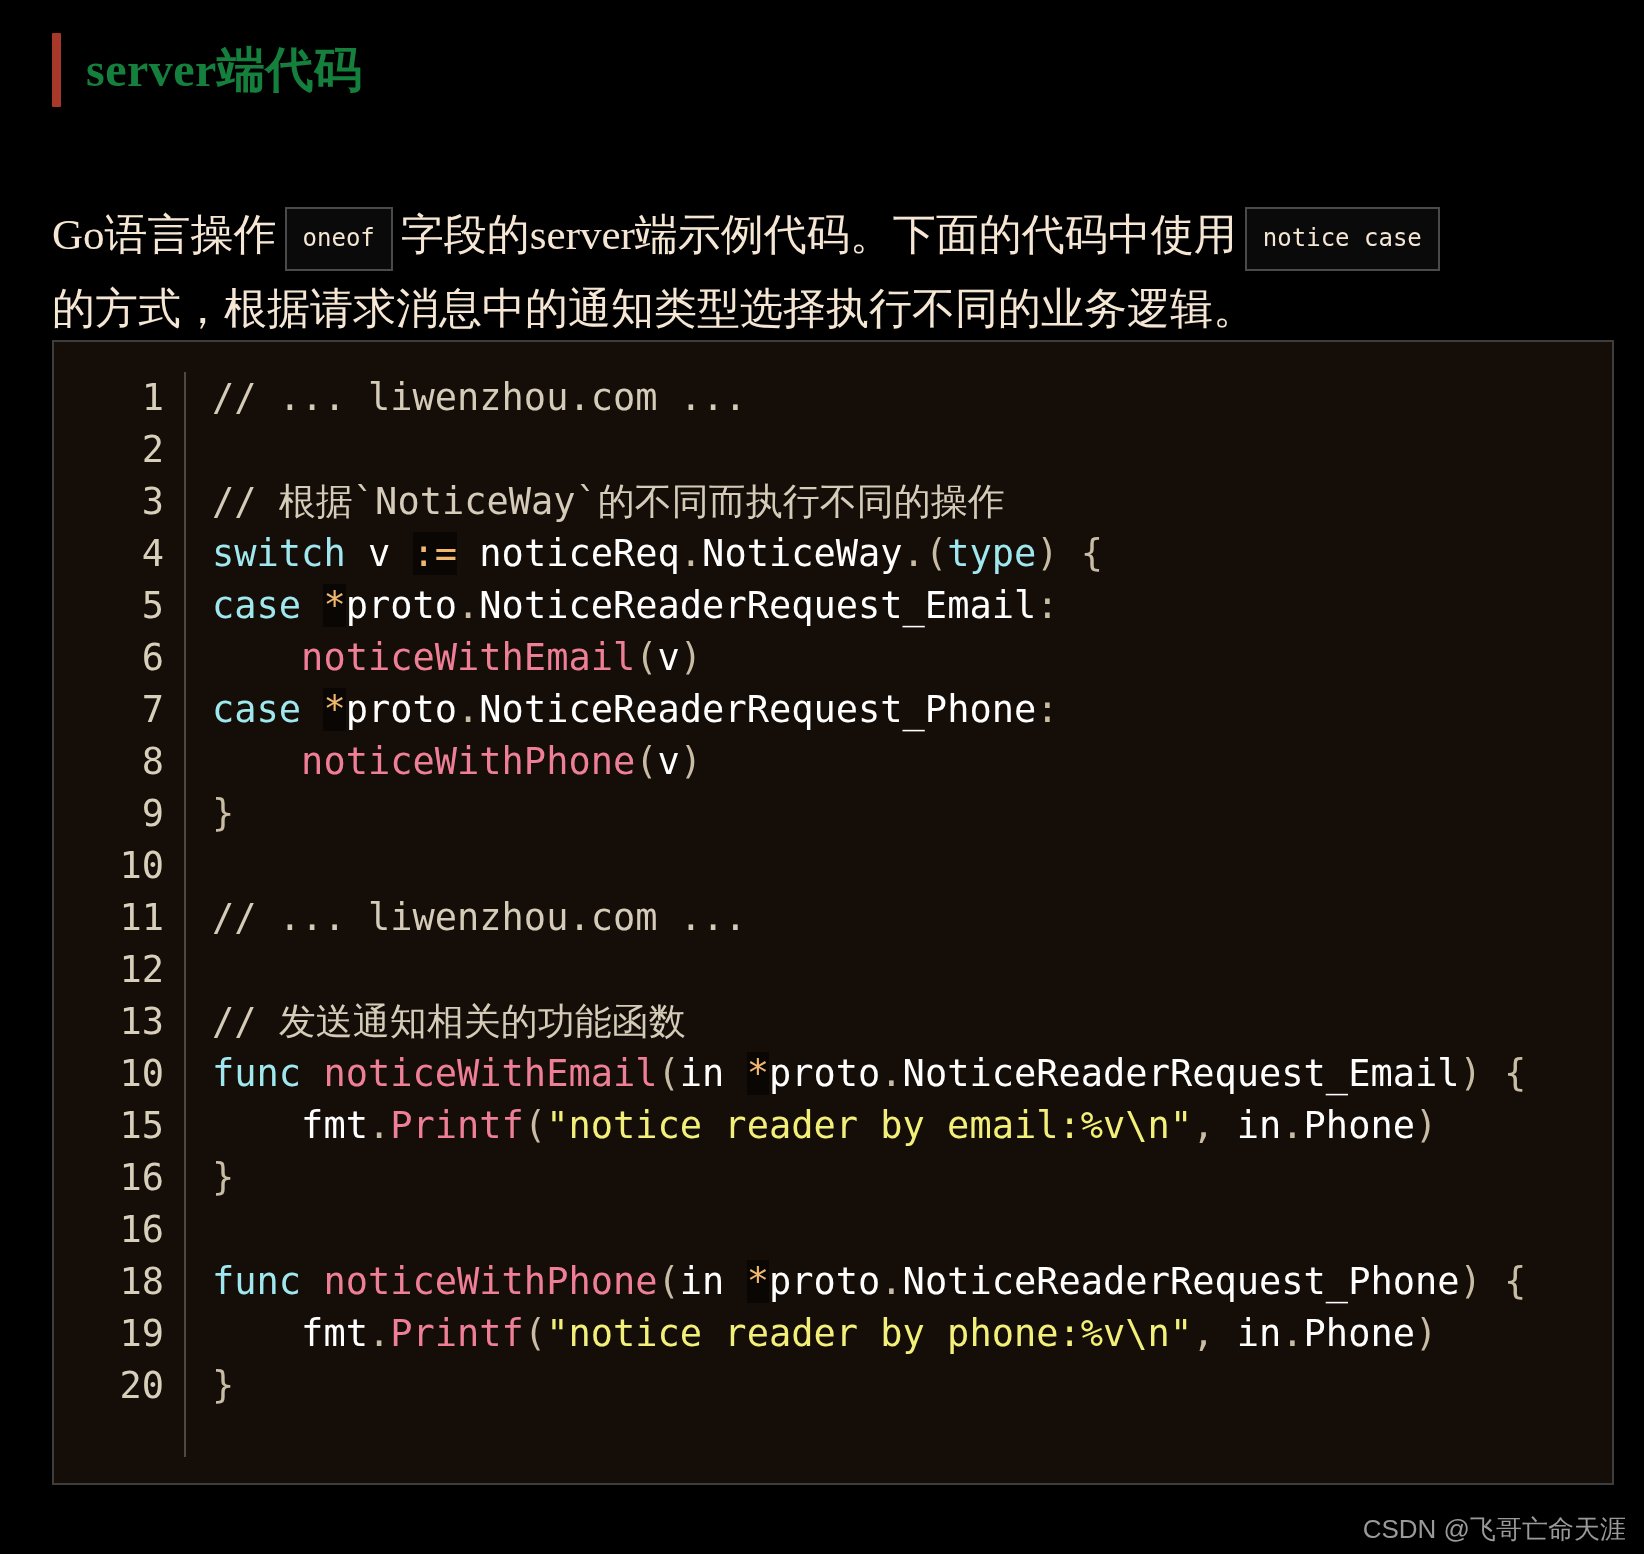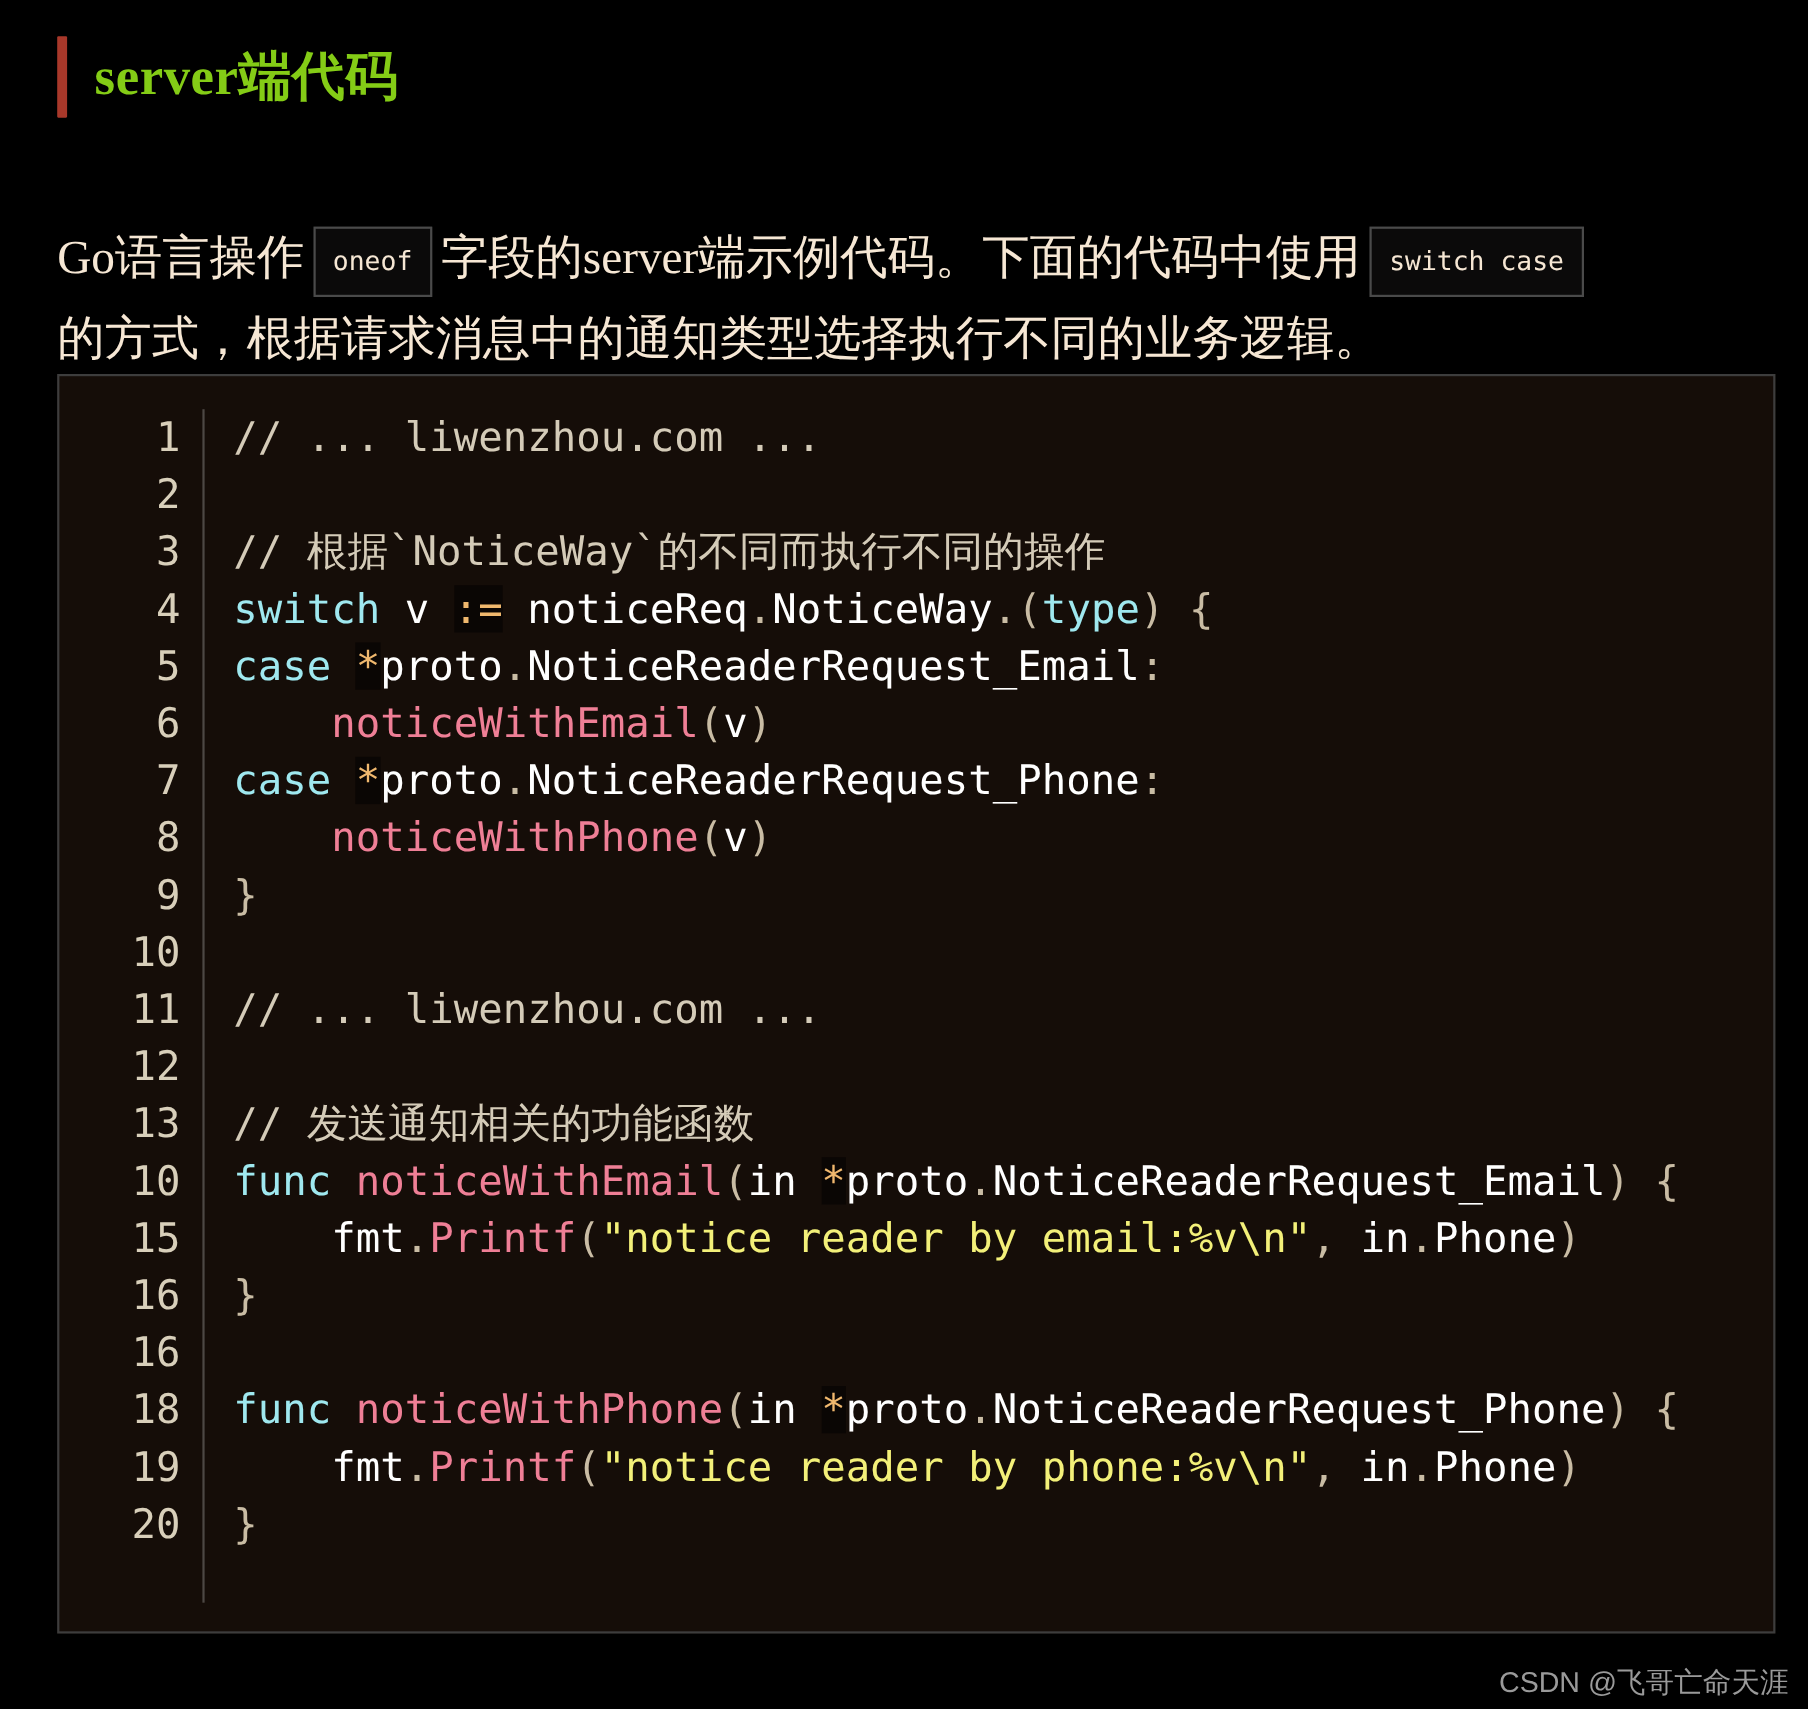--- a/index.html
+++ b/index.html
@@ -33,21 +33,21 @@
   }
   .heading-bar {
     width: 9px;
     background: #a8382a;
     flex: 0 0 auto;
     border-radius: 1px;
   }
   .heading-text {
     margin: 0;
     padding: 0 0 0 25px;
-    color: #84cc16;
+    color: #15803d;
     font-family: "Liberation Serif", "DejaVu Serif", serif;
     font-weight: bold;
     font-size: 48px;
     line-height: 74px;
     letter-spacing: 0.5px;
     white-space: nowrap;
   }
 
   
   .intro {
@@ -152,21 +152,21 @@
 <body>
 
 <div class="page">
 
   <div class="heading-wrap">
     <div class="heading-bar"></div>
     <h1 class="heading-text">server端代码</h1>
   </div>
 
   <p class="intro">
-    <span class="seg">Go语言操作</span><span class="inline-code">oneof</span><span class="seg">字段的server端示例代码。下面的代码中使用</span><span class="inline-code">switch case</span><span class="seg">的方式，根据请求消息中的通知类型选择执行不同的业务逻辑。</span>
+    <span class="seg">Go语言操作</span><span class="inline-code">oneof</span><span class="seg">字段的server端示例代码。下面的代码中使用</span><span class="inline-code">notice case</span><span class="seg">的方式，根据请求消息中的通知类型选择执行不同的业务逻辑。</span>
   </p>
 
   <div class="codeblock">
     <div class="code-inner">
 
       <div class="gutter">
         <span class="ln">1</span>
         <span class="ln">2</span>
         <span class="ln">3</span>
         <span class="ln">4</span>

